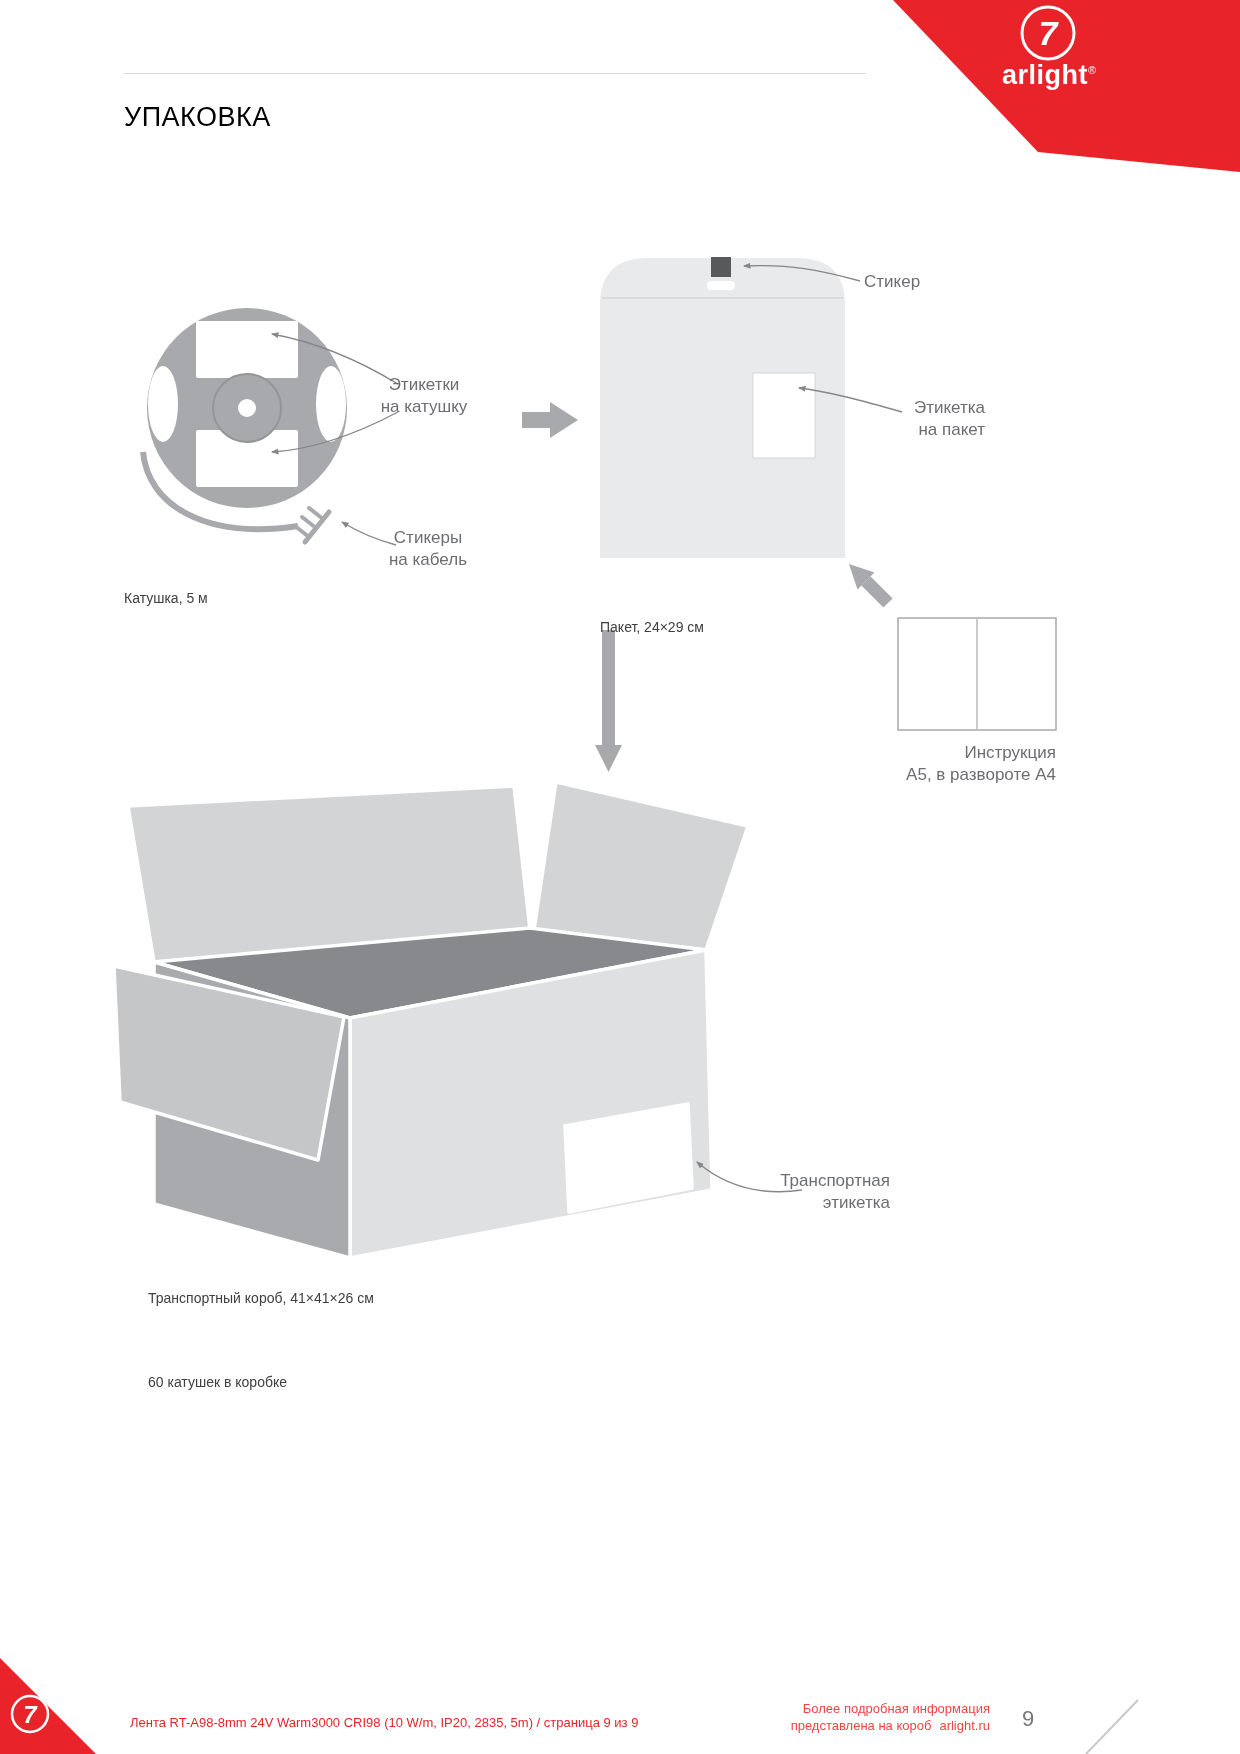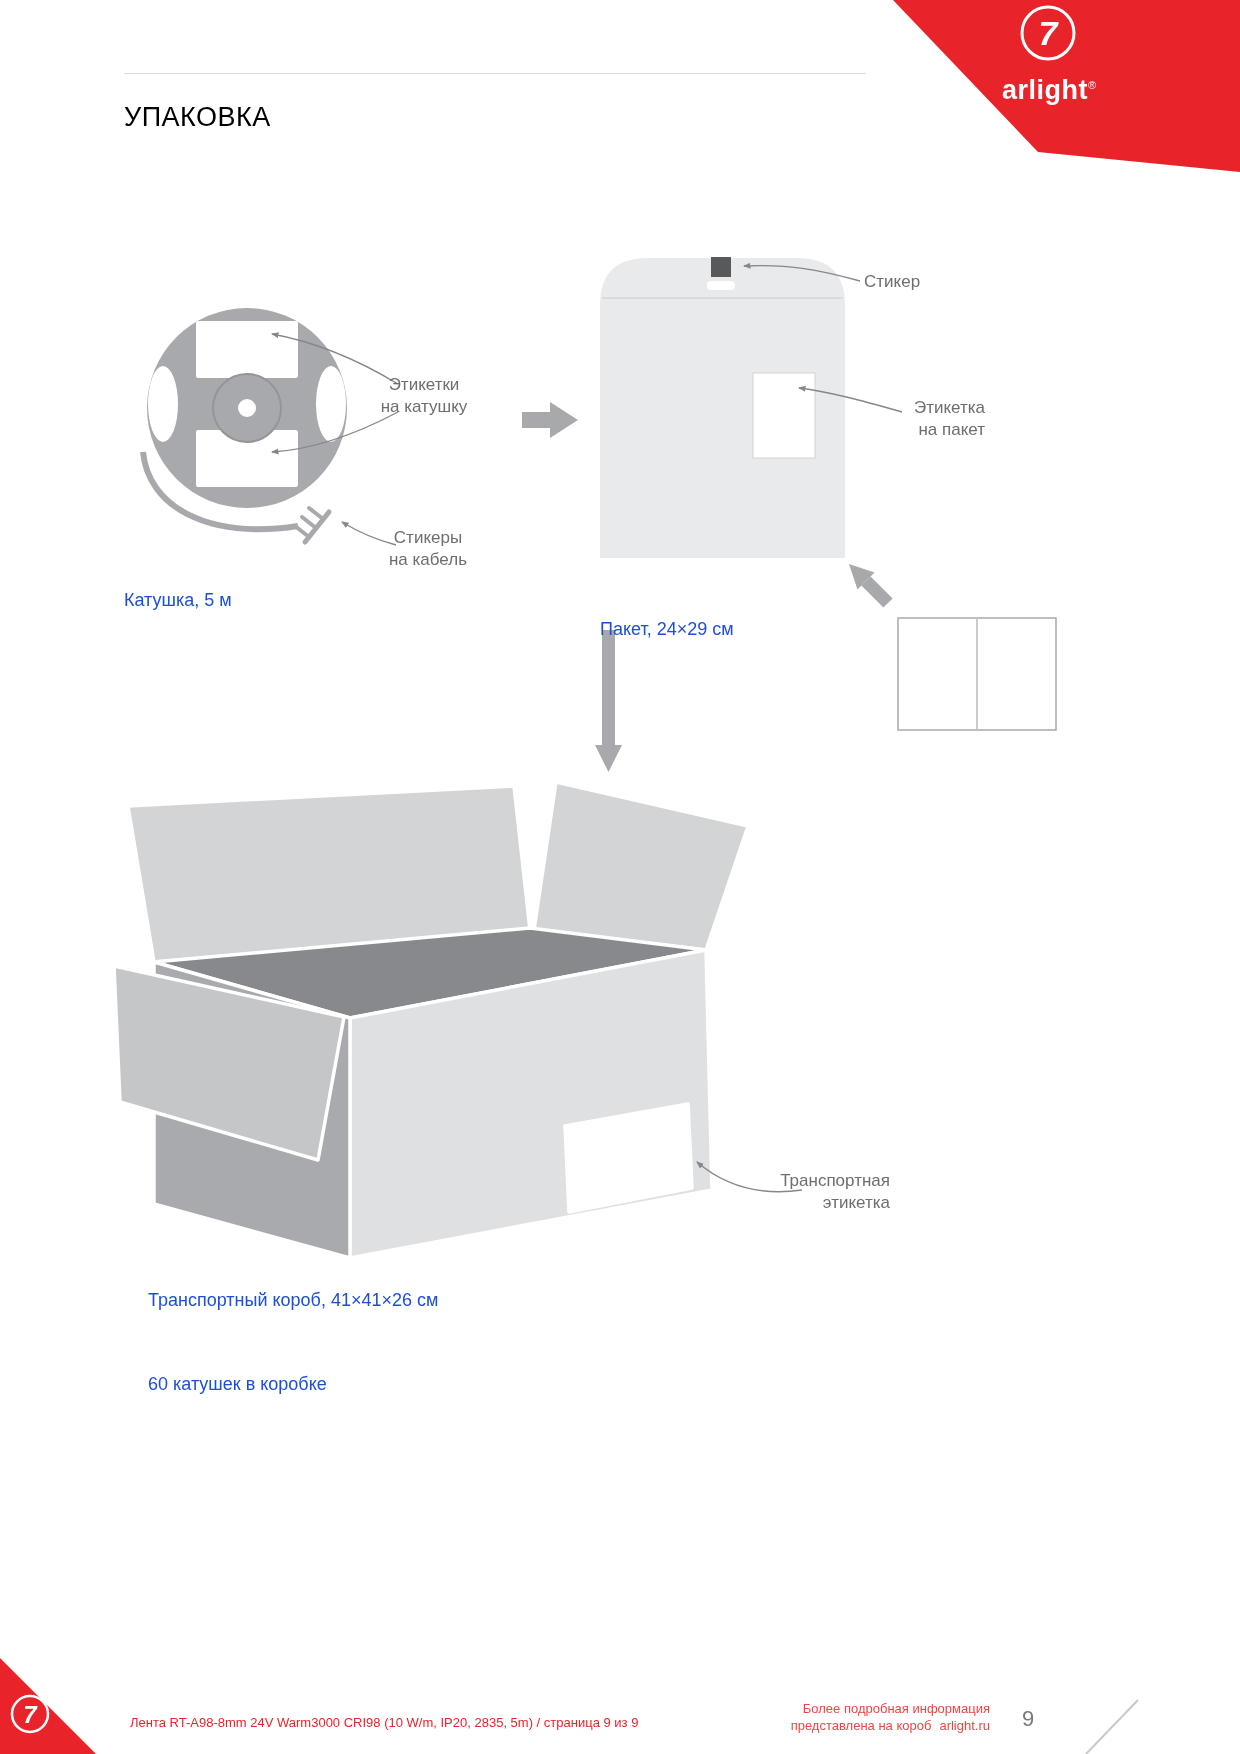--- a/index.html
+++ b/index.html
@@ -2,24 +2,24 @@
 <html><head>
 <meta charset="utf-8">
 <style>
   html,body{margin:0;padding:0;background:#fff;}
   .page{position:relative;width:1240px;height:1754px;background:#ffffff;overflow:hidden;
         font-family:"Liberation Sans", sans-serif;}
   .art{position:absolute;left:0;top:0;z-index:1;}
   .txt{position:absolute;z-index:2;}
   .top-rule{position:absolute;left:124px;top:73px;width:742px;height:1px;background:#d8d9da;z-index:2;}
   .page-title{left:124px;top:102px;font-size:27px;letter-spacing:0.5px;color:#000000;font-weight:400;}
-  .brand-text{left:1002px;top:75px;width:150px;color:#ffffff;font-size:27px;font-weight:bold;letter-spacing:0.5px;}
+  .brand-text{left:1002px;top:60px;width:150px;color:#ffffff;font-size:27px;font-weight:bold;letter-spacing:0.5px;}
   .brand-text sup{font-size:11px;vertical-align:super;font-weight:normal;}
   .lbl{font-size:17px;line-height:22px;color:#6d6e71;white-space:pre-line;}
-  .caption{font-size:18px;color:#1d4ed8;}
+  .caption{font-size:14px;color:#404040;}
   .lbl-reel{left:368px;top:374px;width:112px;text-align:center;}
   .lbl-cable{left:378px;top:527px;width:100px;text-align:center;}
   .cap-reel{left:124px;top:590px;}
   .lbl-sticker{left:864px;top:271px;}
   .lbl-packet{left:880px;top:397px;width:105px;text-align:right;}
   .cap-packet{left:600px;top:590px;margin-top:29px;}
   .cap-instruction{left:856px;top:742px;width:200px;text-align:right;}
   .lbl-transport{left:750px;top:1170px;width:140px;text-align:right;}
   .cap-box1{left:148px;top:1290px;}
   .cap-box2{left:148px;top:1374px;}
@@ -124,20 +124,22 @@
 на катушку</div>
   <div class="txt lbl lbl-cable">Стикеры
 на кабель</div>
   <div class="txt caption cap-reel">Катушка, 5 м</div>
 
   <div class="txt lbl lbl-sticker">Стикер</div>
   <div class="txt lbl lbl-packet">Этикетка
 на пакет</div>
   <div class="txt caption cap-packet">Пакет, 24×29 см</div>
 
+  <div class="txt lbl cap-instruction">Инструкция
+A5, в развороте A4</div>
 
   <div class="txt lbl lbl-transport">Транспортная
 этикетка</div>
   <div class="txt caption cap-box1">Транспортный короб, 41×41×26 см</div>
   <div class="txt caption cap-box2">60 катушек в коробке</div>
 
   <div class="txt footer-product">Лента RT-A98-8mm 24V Warm3000 CRI98 (10 W/m, IP20, 2835, 5m) / страница 9 из 9</div>
 
   <div class="txt footer-info">
     <div>Более подробная информация</div>

